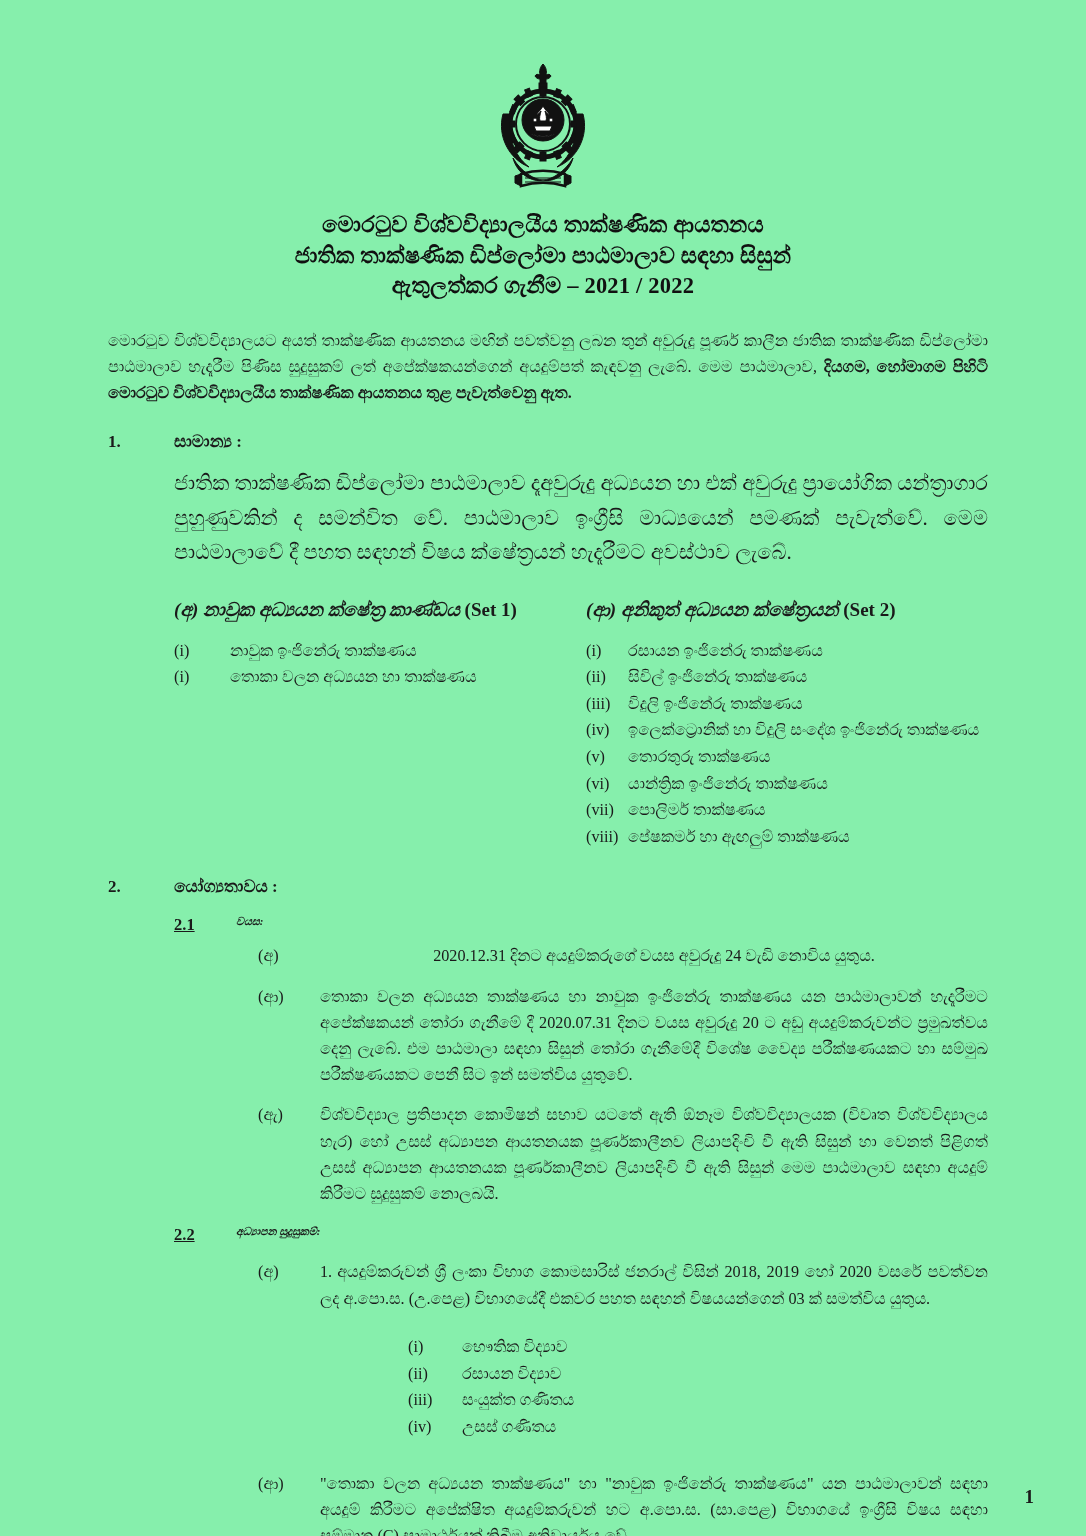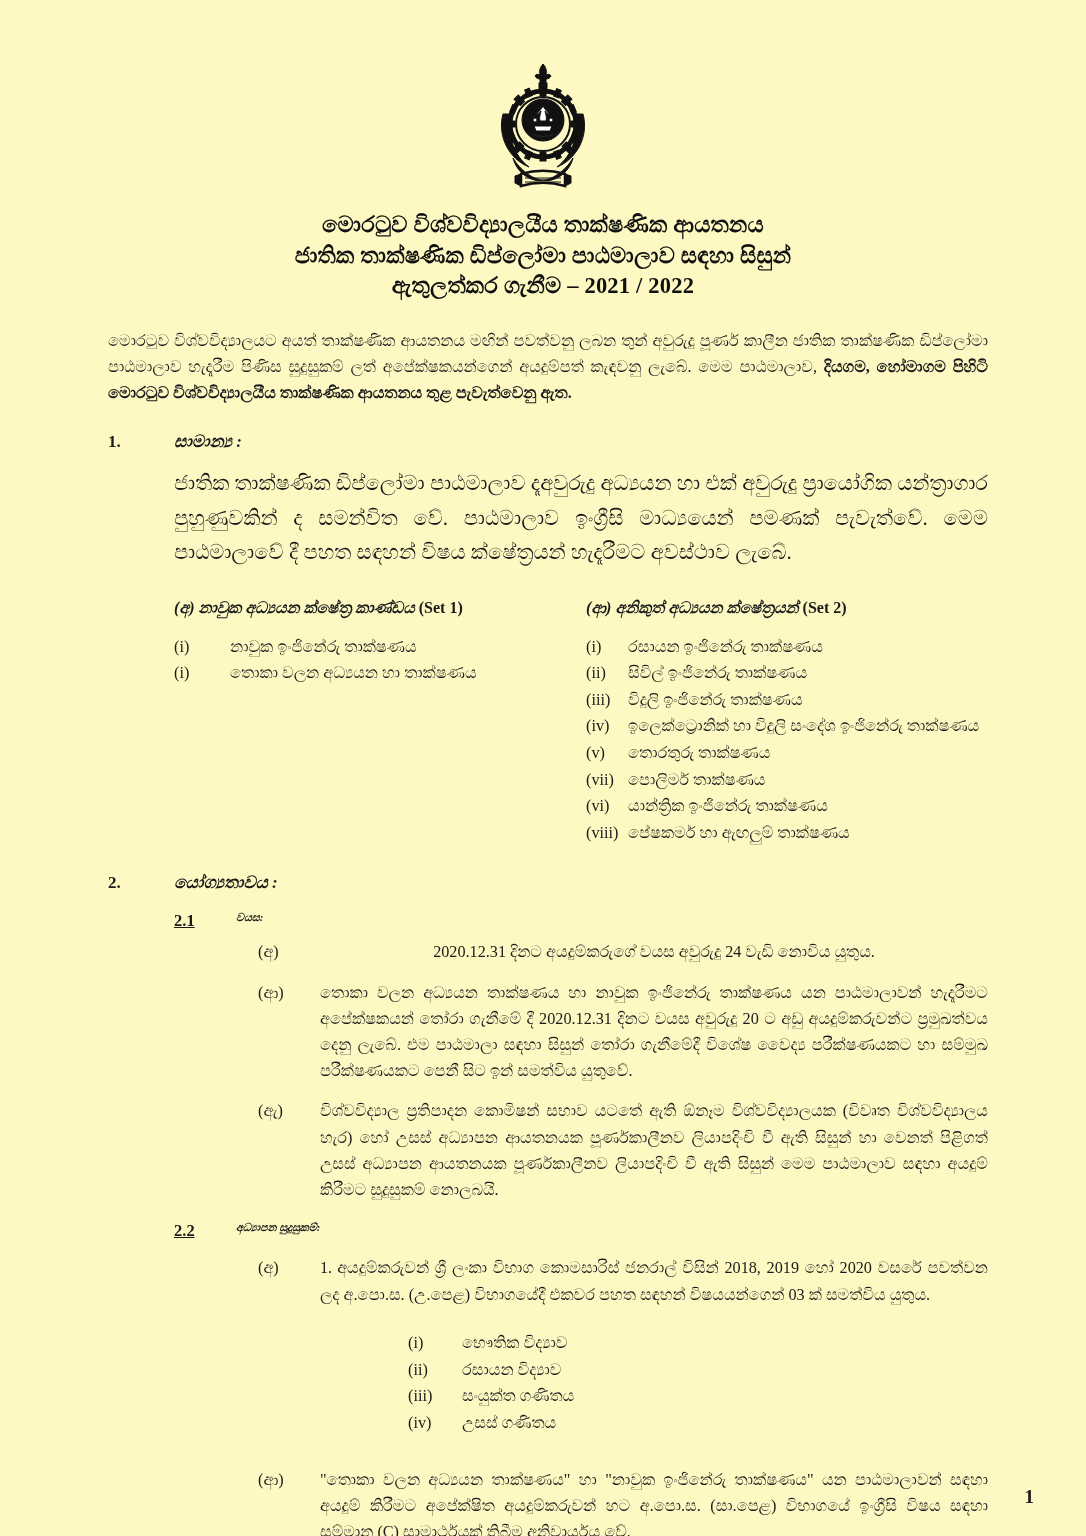--- a/index.html
+++ b/index.html
@@ -10,21 +10,21 @@
   }
   body {
     font-family: "Liberation Serif", "DejaVu Serif", serif;
     color: #1a1a1a;
   }
   .page {
     position: relative;
     width: 1086px;
     height: 1536px;
     margin: 0 auto;
-    background: #fef9c3;
+    background: #86efac;
     box-sizing: border-box;
     padding: 0;
     overflow: hidden;
   }
 
   
   .emblem-wrap {
     width: 100%;
     text-align: center;
     padding-top: 62px;
@@ -72,42 +72,41 @@
     margin-top: 26px;
   }
   .section .num {
     flex: 0 0 66px;
     font-size: 17px;
     font-weight: 700;
   }
   .section .head {
     font-size: 17px;
     font-weight: 700;
-    font-style: italic;
   }
   .sec1-body {
     margin: 14px 0 0 0;
     padding-left: 66px;
     font-size: 21px;
     line-height: 1.62;
     text-align: justify;
     font-family: Liberation Serif, serif;
   }
 
   
   .sets {
     display: flex;
     margin-top: 30px;
     padding-left: 66px;
   }
   .set-col { box-sizing: border-box; }
   .set-col.left  { flex: 0 0 412px; }
   .set-col.right { flex: 1 1 auto; }
   .set-title {
-    font-size: 16px;
+    font-size: 19px;
     font-weight: 700;
     font-style: italic;
     margin-bottom: 18px;
   }
   .set-title .latin {
     font-style: normal;
     font-weight: 700;
   }
   .set-list { list-style: none; margin: 0; padding: 0; }
   .set-list li {
@@ -296,26 +295,26 @@
           </li>
           <li>
             <span class="mk">(iv)</span>
             <span class="tx">ඉලෙක්ට්‍රොනික් හා විදුලි සංදේශ ඉංජිනේරු තාක්ෂණය</span>
           </li>
           <li>
             <span class="mk">(v)</span>
             <span class="tx">තොරතුරු තාක්ෂණය</span>
           </li>
           <li>
+            <span class="mk">(vi)</span>
+            <span class="tx">යාන්ත්‍රික ඉංජිනේරු තාක්ෂණය</span>
+          </li>
+          <li>
             <span class="mk">(vii)</span>
             <span class="tx">පොලිමර් තාක්ෂණය</span>
-          </li>
-          <li>
-            <span class="mk">(vi)</span>
-            <span class="tx">යාන්ත්‍රික ඉංජිනේරු තාක්ෂණය</span>
           </li>
           <li>
             <span class="mk">(viii)</span>
             <span class="tx">පේෂකර්ම හා ඇඟලුම් තාක්ෂණය</span>
           </li>
         </ul>
       </div>
 
     </div>
 
@@ -329,21 +328,21 @@
       <div class="shead">වයස:</div>
     </div>
 
     <div class="item first">
       <div class="mark">(අ)</div>
       <div class="body nojust">2020.12.31 දිනට අයදුම්කරුගේ වයස අවුරුදු 24 වැඩි නොවිය යුතුය.</div>
     </div>
 
     <div class="item">
       <div class="mark">(ආ)</div>
-      <div class="body">තොකා වලන අධ්‍යයන තාක්ෂණය හා නාවුක ඉංජිනේරු තාක්ෂණය යන පාඨමාලාවන් හැදෑරීමට අපේක්ෂකයන් තෝරා ගැනීමේ දී 2020.12.31 දිනට වයස අවුරුදු 20 ට අඩු අයදුම්කරුවන්ට ප්‍රමුඛත්වය දෙනු ලැබේ. එම පාඨමාලා සඳහා සිසුන් තෝරා ගැනීමේදී විශේෂ වෛද්‍ය පරීක්ෂණයකට හා සම්මුඛ පරීක්ෂණයකට පෙනී සිට ඉන් සමත්විය යුතුවේ.</div>
+      <div class="body">තොකා වලන අධ්‍යයන තාක්ෂණය හා නාවුක ඉංජිනේරු තාක්ෂණය යන පාඨමාලාවන් හැදෑරීමට අපේක්ෂකයන් තෝරා ගැනීමේ දී 2020.07.31 දිනට වයස අවුරුදු 20 ට අඩු අයදුම්කරුවන්ට ප්‍රමුඛත්වය දෙනු ලැබේ. එම පාඨමාලා සඳහා සිසුන් තෝරා ගැනීමේදී විශේෂ වෛද්‍ය පරීක්ෂණයකට හා සම්මුඛ පරීක්ෂණයකට පෙනී සිට ඉන් සමත්විය යුතුවේ.</div>
     </div>
 
     <div class="item">
       <div class="mark">(ඇ)</div>
       <div class="body">විශ්වවිද්‍යාල ප්‍රතිපාදන කොමිෂන් සභාව යටතේ ඇති ඕනෑම විශ්වවිද්‍යාලයක (විවෘත විශ්වවිද්‍යාලය හැර) හෝ උසස් අධ්‍යාපන ආයතනයක පූර්ණකාලීනව ලියාපදිංචි වී ඇති සිසුන් හා වෙනත් පිළිගත් උසස් අධ්‍යාපන ආයතනයක පූර්ණකාලීනව ලියාපදිංචි වී ඇති සිසුන් මෙම පාඨමාලාව සඳහා අයදුම් කිරීමට සුදුසුකම් නොලබයි.</div>
     </div>
 
     <div class="subsection">
       <div class="snum">2.2</div>
       <div class="shead">අධ්‍යාපන සුදුසුකම්:</div>

